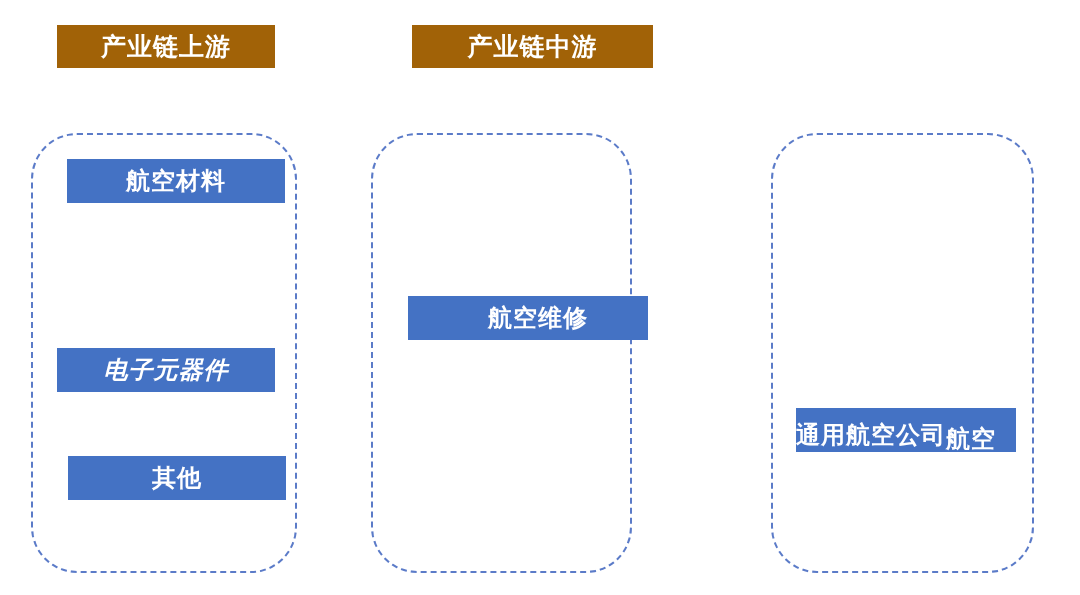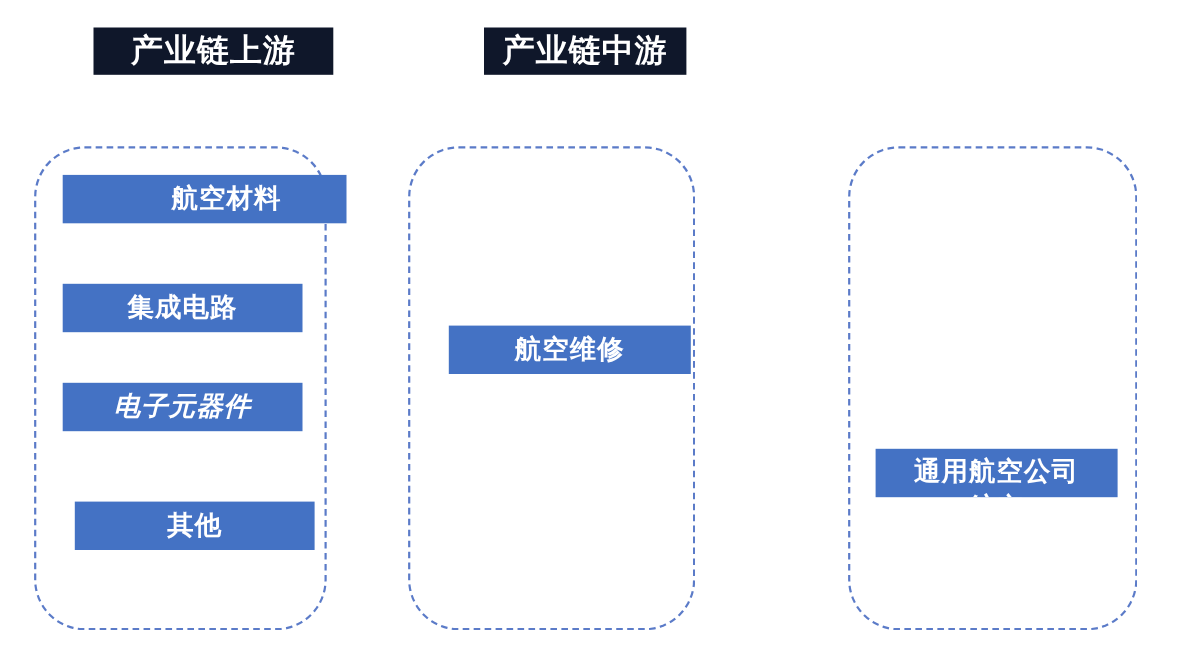--- a/index.html
+++ b/index.html
@@ -20,31 +20,30 @@
     left: 0;
     top: 0;
     width: 1080px;
     height: 595px;
     background: #ffffff;
   }
 
   
   .col-header {
     position: absolute;
-    background: #0f172a;
+    background: #a16207;
     color: #ffffff;
     display: flex;
     align-items: center;
     justify-content: center;
-    font-size: 29px;
+    font-size: 25px;
     font-weight: bold;
     letter-spacing: 1px;
     line-height: 1;
     white-space: nowrap;
-    margin-left: 28px;
   }
 
   
   .chain-container {
     position: absolute;
     box-sizing: border-box;
     border: 2px dashed #5B7BC8;
     border-radius: 46px;
     background: transparent;
   }
@@ -58,21 +57,20 @@
     align-items: center;
     justify-content: center;
     font-size: 24px;
     font-weight: bold;
     letter-spacing: 1px;
     line-height: 1;
     white-space: nowrap;
     overflow: hidden;
   }
   .chain-item.two-line {
-    flex-direction: column;
     justify-content: flex-start;
     padding-top: 9px;
     box-sizing: border-box;
   }
   .chain-item .line-primary {
     display: block;
   }
   .chain-item .line-clipped {
     display: block;
     margin-top: 9px;
@@ -82,33 +80,32 @@
 </style>
 </head>
 <body>
 
 <div id="canvas">
 
   <div class="col-header" style="left:57px; top:25px; width:218px; height:43px;">产业链上游</div>
 
   <div class="chain-container" style="left:31px; top:133px; width:266px; height:440px;"></div>
 
-  <div class="chain-item" style="left:57px; top:159px; width:218px; height:44px;padding-left:40px;">航空材料</div>
+  <div class="chain-item" style="left:67px; top:159px; width:218px; height:44px;">航空材料</div>
 
-  <div class="chain-item" style="left:57px; top:258px; width:218px; height:44px;">集成电路</div>
 
   <div class="chain-item" style="left:57px; top:348px; width:218px; height:44px;font-style:italic;">电子元器件</div>
 
   <div class="chain-item" style="left:68px; top:456px; width:218px; height:44px;">其他</div>
 
-  <div class="col-header" style="left:412px; top:25px; width:184px; height:43px;">产业链中游</div>
+  <div class="col-header" style="left:412px; top:25px; width:241px; height:43px;">产业链中游</div>
 
   <div class="chain-container" style="left:371px; top:133px; width:261px; height:440px;"></div>
 
-  <div class="chain-item" style="left:408px; top:296px; width:220px; height:44px;">航空维修</div>
+  <div class="chain-item" style="left:408px; top:296px; width:220px; height:44px;padding-left:20px;">航空维修</div>
 
 
   <div class="chain-container" style="left:771px; top:133px; width:263px; height:440px;"></div>
 
 
   <div class="chain-item two-line" style="left:796px; top:408px; width:220px; height:44px;">
     <span class="line-primary">通用航空公司</span>
     <span class="line-clipped">航空</span>
   </div>
 

